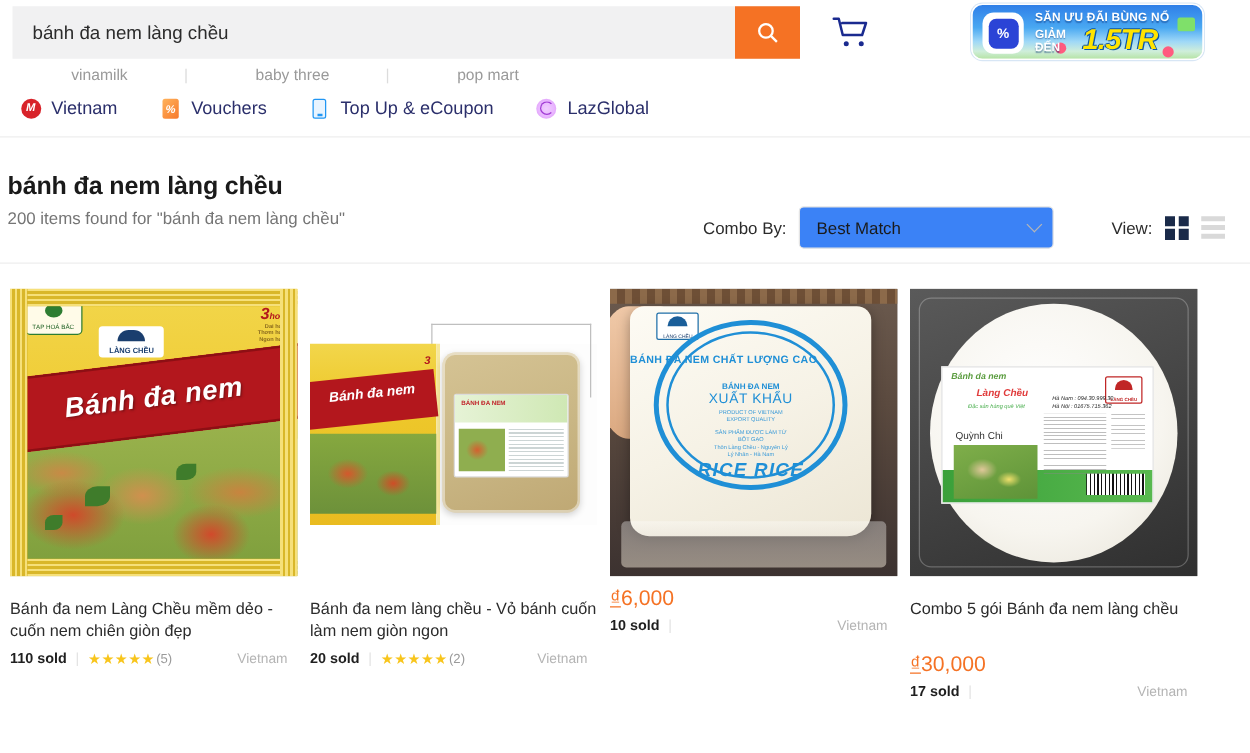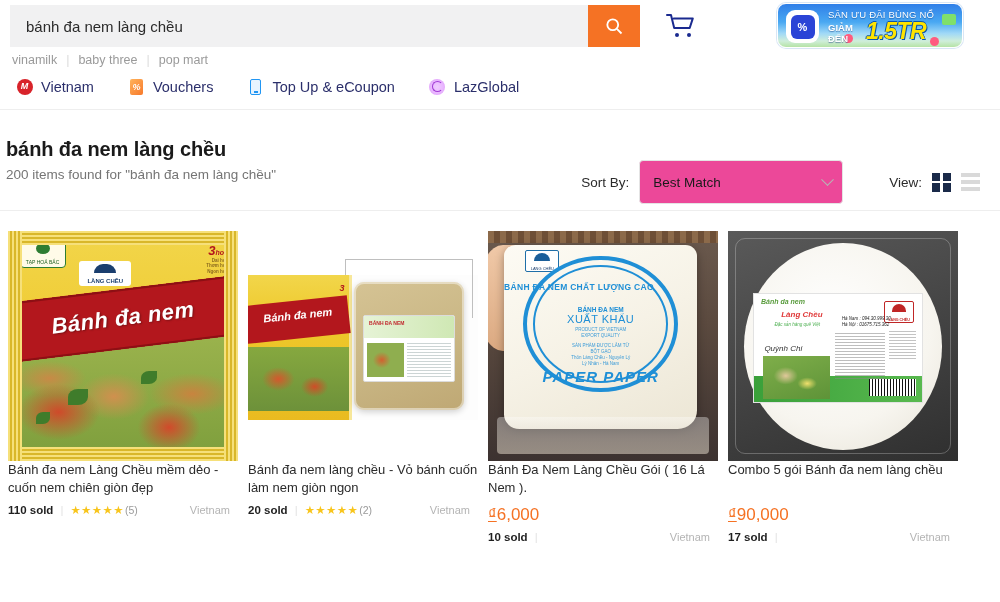--- a/index.html
+++ b/index.html
@@ -75,21 +75,21 @@
   }
   .promo-badge-inner {
     width: 24px; height: 24px;
     border-radius: 6px;
     background: #2b44d6;
     display:flex; align-items:center; justify-content:center;
     color: #fff; font-size: 11px; font-weight: bold;
   }
   .promo-l1 {
     position: absolute; left: 50px; top: 5px;
-    color: #ffffff; font-size: 9.5px; font-weight: normal;
+    color: #ffffff; font-size: 9.5px; font-weight: bold;
     letter-spacing: .2px;
     text-shadow: 0 1px 1px rgba(0,40,110,.45);
     white-space: nowrap;
   }
   .promo-l2 {
     position: absolute; left: 50px; top: 18px;
     color: #ffffff; font-size: 9.5px; font-weight: bold;
     line-height: 11px;
     text-shadow: 0 1px 1px rgba(0,40,110,.45);
   }
@@ -105,21 +105,21 @@
   }
 
   .hot-words {
     display: flex;
     align-items: center;
     padding: 2px 0 0 12px;
     height: 22px;
     font-size: 12.5px;
     color: #9a9a9a;
   }
-  .hot-words span { cursor: pointer; }
+  .hot-words span { cursor: pointer; margin-left: 45px; }
   .hw-sep { margin: 0 9px; color: #dcdcdc; }
 
   .quick-nav {
     display: flex;
     align-items: center;
     padding: 8px 0 0 16px;
     gap: 34px;
   }
   .qn-item {
     display: flex; align-items: center; gap: 8px;
@@ -194,24 +194,24 @@
     padding-right: 20px;
     margin-top: -24px;
     height: 48px;
   }
   .sort-label, .view-label {
     font-size: 13.5px;
     color: #2b2b2b;
   }
   .sort-select {
     margin-left: 10px;
-    width: 204px; height: 44px;
+    width: 204px; height: 34px;
     border: 1px solid #e4e4e4;
     border-radius: 4px;
-    background: #ec4899;
+    background: #3b82f6;
     display: flex; align-items: center;
     padding: 0 10px 0 13px;
     cursor: pointer;
     position: relative;
   }
   .sort-value { font-size: 13.5px; color: #1a1a1a; flex:1; }
   .chev {
     width: 9px; height: 9px;
     border-right: 1.5px solid #b6b6b6;
     border-bottom: 1.5px solid #b6b6b6;
@@ -247,20 +247,21 @@
     cursor: pointer;
     background: #fff;
   }
   .card-img {
     width: 230px; height: 230px;
     position: relative;
     overflow: hidden;
     background: #fff;
   }
   .card-title {
+    margin-top: 17px;
     font-size: 13px;
     line-height: 18px;
     color: #2b2b2b;
     height: 36px;
     overflow: hidden;
   }
   .card-price {
     margin-top: 8px;
     font-size: 17px;
     color: #f57224;
@@ -461,21 +462,21 @@
     position:absolute; left:0; right:0; bottom:0; height:24%;
     background:linear-gradient(90deg,#3aa03a,#59b94f);
   }
   .p4 .label .br {
     position:absolute; left:4%; top:4%; font-size:7px; color:#5a9c3e;
     font-weight:bold; font-style:italic;
   }
   .p4 .label .br2 { position:absolute; left:16%; top:15%; font-size:8px; color:#e03a3a;
     font-weight:bold; font-style:italic; }
   .p4 .label .br3 { position:absolute; left:12%; top:26%; font-size:4.5px; color:#4caf50; font-style:italic; }
-  .p4 .label .qc { position:absolute; left:6%; top:46%; font-size:8px; color:#333; font-style:italic; }
+  .p4 .label .qc { position:absolute; left:6%; top:46%; font-size:8px; color:#333; }
   .p4 .label .shield {
     position:absolute; right:5%; top:6%; width:30px; height:22px;
     background:#fff; border:1px solid #c02626; border-radius:2px;
     display:flex; align-items:flex-end; justify-content:center;
     font-size:3.6px; color:#c02626; font-weight:bold;
   }
   .p4 .label .shield::before{content:"";position:absolute;top:2px;left:50%;
     transform:translateX(-50%);width:14px;height:8px;border-radius:7px 7px 0 0;background:#c02626;}
   .p4 .label .ph {
     position:absolute; left:5%; bottom:3%; width:40%; height:40%;
@@ -569,21 +570,21 @@
 
   <div class="header-divider"></div>
 </div>
 
 <div class="results-head">
   <div class="page-title">bánh đa nem làng chều</div>
   <div class="results-count">200 items found for "bánh đa nem làng chều"</div>
 </div>
 
 <div class="sortbar">
-  <span class="sort-label">Sort By:</span>
+  <span class="sort-label">Combo By:</span>
   <div class="sort-select">
     <span class="sort-value">Best Match</span>
     <span class="chev"></span>
   </div>
   <span class="view-label">View:</span>
   <span class="view-grid">
       <i></i>
       <i></i>
       <i></i>
       <i></i>
@@ -670,26 +671,25 @@
           <div class="logo">LÀNG CHỀU</div>
           <div class="ring1"></div>
           <div class="ring2"></div>
           <div class="arc-top">BÁNH ĐA NEM CHẤT LƯỢNG CAO</div>
           <div class="ctr">
             <div class="a">BÁNH ĐA NEM</div>
             <div class="b">XUẤT KHẨU</div>
             <div class="c">PRODUCT OF VIETNAM<br>EXPORT QUALITY</div>
             <div class="c" style="margin-top:4px;">SẢN PHẨM ĐƯỢC LÀM TỪ<br>BỘT GẠO<br>Thôn Làng Chều - Nguyên Lý<br>Lý Nhân - Hà Nam</div>
           </div>
-          <div class="rice">PAPER PAPER</div>
+          <div class="rice">RICE RICE</div>
         </div>
         <div class="bagbot"></div>
       </div>
     </div>
-    <div class="card-title">Bánh Đa Nem Làng Chều Gói ( 16 Lá Nem ).</div>
     <div class="card-price">
       <span class="dong">₫</span><span>6,000</span>
     </div>
     <div class="card-meta">
       <span class="sold">10 sold</span>
       <span class="meta-sep">|</span>
       <span class="stars"></span>
       <span class="rating-count"></span>
       <span class="ship-from">Vietnam</span>
     </div>
@@ -711,21 +711,21 @@
           <div class="qc">Quỳnh Chi</div>
           <div class="ph"></div>
           <div class="lines"></div>
           <div class="lines2"></div>
           <div class="barcode"></div>
         </div>
       </div>
     </div>
     <div class="card-title">Combo 5 gói Bánh đa nem làng chều</div>
     <div class="card-price">
-      <span class="dong">₫</span><span>90,000</span>
+      <span class="dong">₫</span><span>30,000</span>
     </div>
     <div class="card-meta">
       <span class="sold">17 sold</span>
       <span class="meta-sep">|</span>
       <span class="stars"></span>
       <span class="rating-count"></span>
       <span class="ship-from">Vietnam</span>
     </div>
   </div>
 

